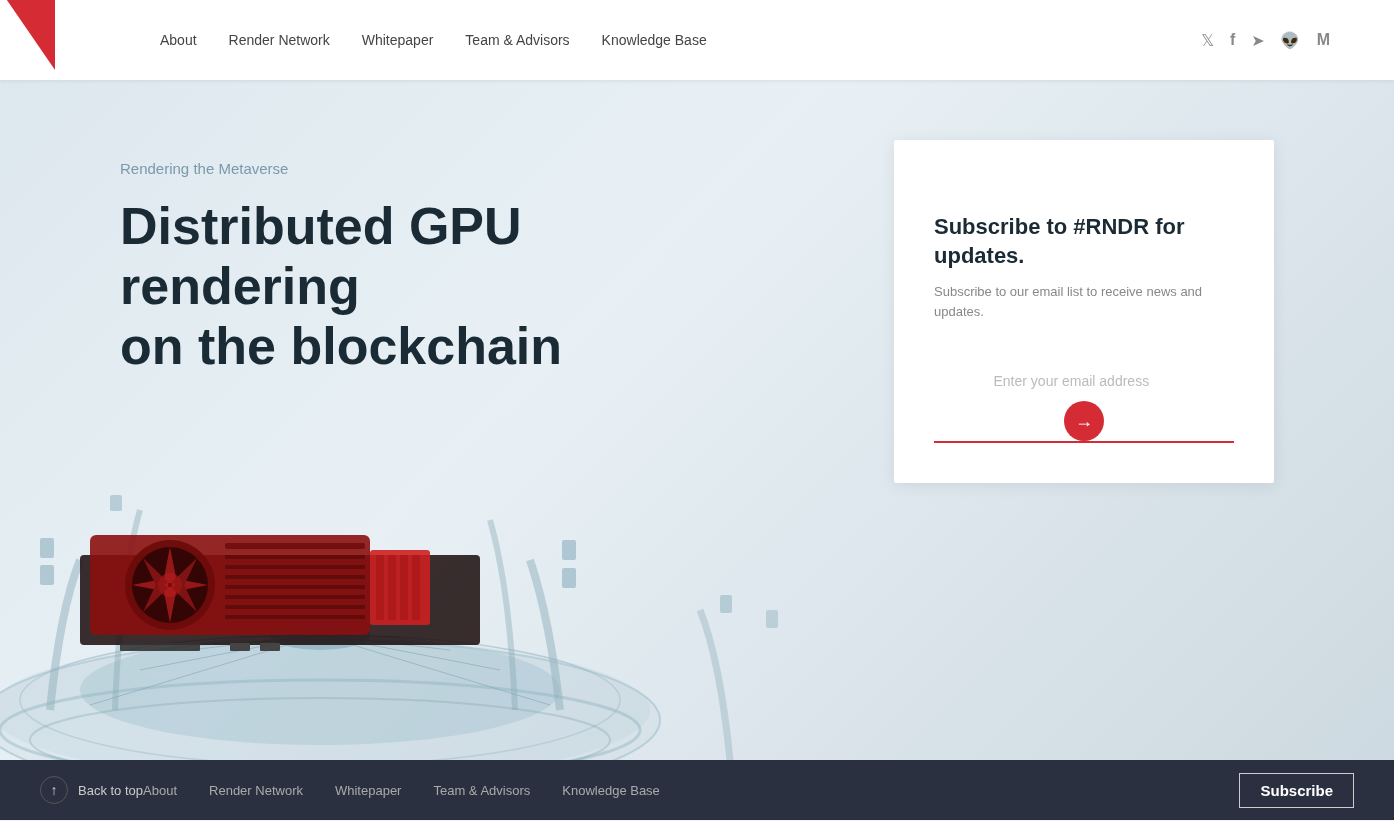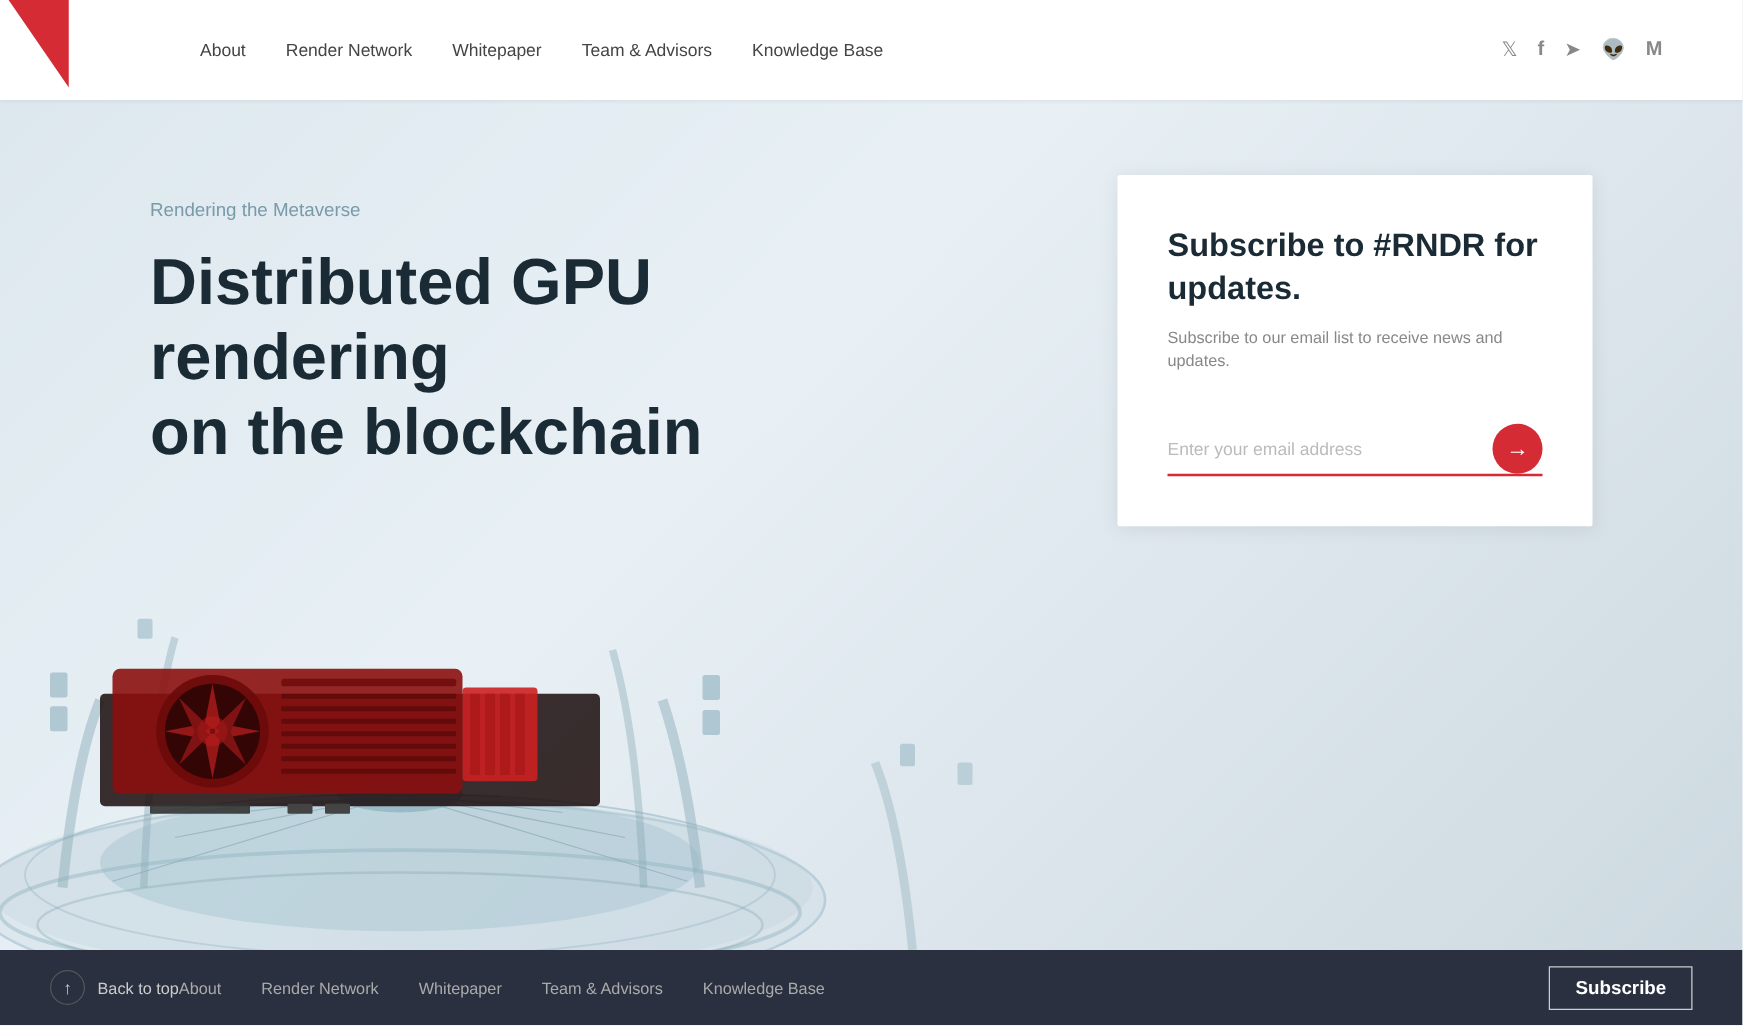--- a/index.html
+++ b/index.html
@@ -89,30 +89,32 @@
       background: white;
       border-radius: 2px;
       padding: 40px;
       width: 380px;
       flex-shrink: 0;
       box-shadow: 0 2px 16px rgba(0,0,0,0.08);
       position: relative; z-index: 10;
       margin-top: 0;
     }
     .subscribe-card h2 {
-      font-size: 26px; font-weight: 700; color: #1a2b35; margin-bottom: 12px;
+      font-size: 22px; font-weight: 700; color: #1a2b35; margin-bottom: 12px;
       line-height: 1.3;
+      margin-top: 33px;
     }
     .subscribe-card p {
       font-size: 13px; color: #888; margin-bottom: 40px; line-height: 1.5;
     }
     .email-form {
       display: flex; align-items: center;
       border-bottom: 2px solid #d42b35;
       background: white;
+      flex-direction: column;
     }
     .email-input {
       flex: 1; border: none; outline: none;
       font-size: 14px; color: #555; padding: 12px 0;
       background: transparent;
     }
     .email-input::placeholder { color: #bbb; }
     .email-submit {
       background: #d42b35; border: none; cursor: pointer;
       width: 40px; height: 40px; border-radius: 50%;

